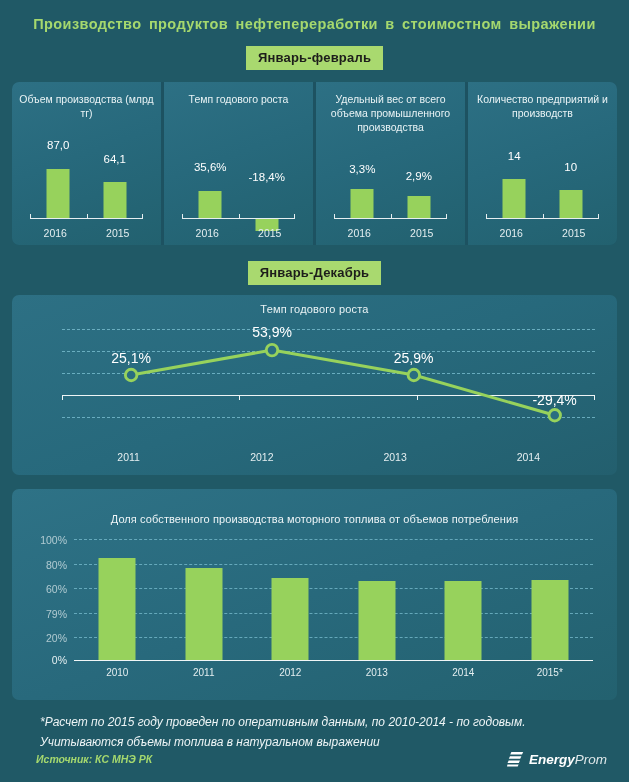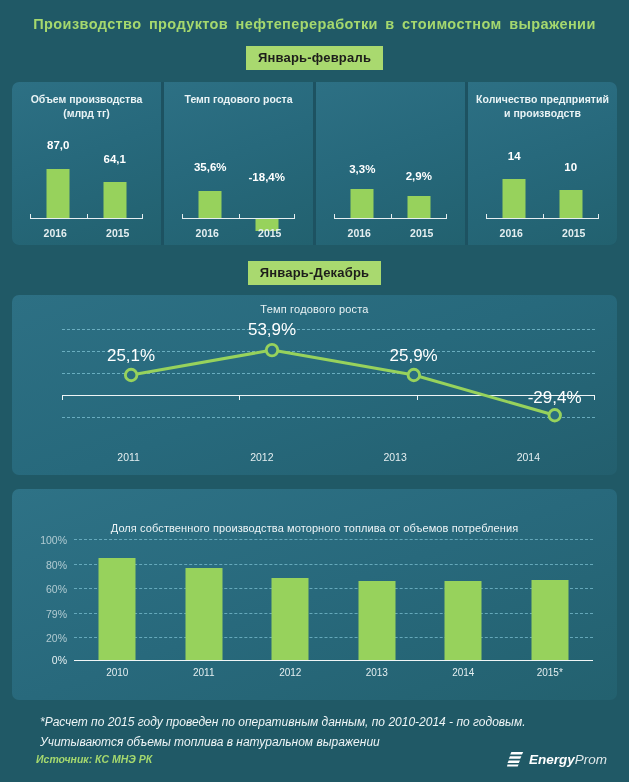--- a/index.html
+++ b/index.html
@@ -46,21 +46,20 @@
     background: #1d5261;
   }
   .kpi-card {
     flex: 1;
     background: linear-gradient(160deg, #2d7084 0%, #27697c 45%, #22616f 100%);
     margin-right: 3px;
     position: relative;
     padding: 11px 6px 0 6px;
     display: flex;
     flex-direction: column;
-    font-weight: bold;
   }
   .kpi-card:last-child { margin-right: 0; }
 
   .kpi-title {
     color: #e9f3f5;
     font-size: 10.5px;
     text-align: center;
     line-height: 1.32;
     min-height: 54px;
   }
@@ -181,21 +180,21 @@
   .zero-tick {
     position: absolute;
     top: 0; width: 1px; height: 5px;
     background: #eef5f6;
   }
   .line-svg { position: absolute; inset: 0; overflow: visible; }
   .pt-label {
     position: absolute;
     transform: translate(-50%, -100%);
     color: #ffffff;
-    font-size: 17px;
+    font-size: 14px;
     white-space: nowrap;
   }
   .line-xlabels {
     position: absolute;
     left: 50px; right: 22px;
     bottom: 12px;
     display: flex;
   }
   .line-xlabels span {
     flex: 1;
@@ -204,21 +203,21 @@
     font-size: 10.5px;
   }
 
   
   .bar-panel {
     margin: 14px 12px 0 12px;
     height: 211px;
     border-radius: 7px;
     background: linear-gradient(160deg, #2e7286 0%, #28697c 50%, #23616f 100%);
     position: relative;
-    padding-top: 33px;
+    padding-top: 24px;
   }
   .bar-title {
     text-align: center;
     color: #eef5f7;
     font-size: 11px;
     letter-spacing: .1px;
   }
   .bar-plot {
     position: absolute;
     left: 62px; right: 24px;
@@ -355,20 +354,21 @@
           <span class="kpi-axis-mid"></span>
         </div>
       <div class="kpi-labels">
         <span>2016</span>
         <span>2015</span>
       </div>
     </div>
   </div>
 
   <div class="kpi-card">
+    <div class="kpi-title">Удельный вес от всего объема промышленного производства</div>
     <div class="kpi-chart">
       <div class="kpi-cols">
         <div class="kpi-col">
           <div class="kpi-val" style="bottom:44px">3,3%</div>
           <div class="kpi-bar" style="height:30px"></div>
         </div>
         <div class="kpi-col">
           <div class="kpi-val" style="bottom:37px">2,9%</div>
           <div class="kpi-bar" style="height:23px"></div>
         </div>

